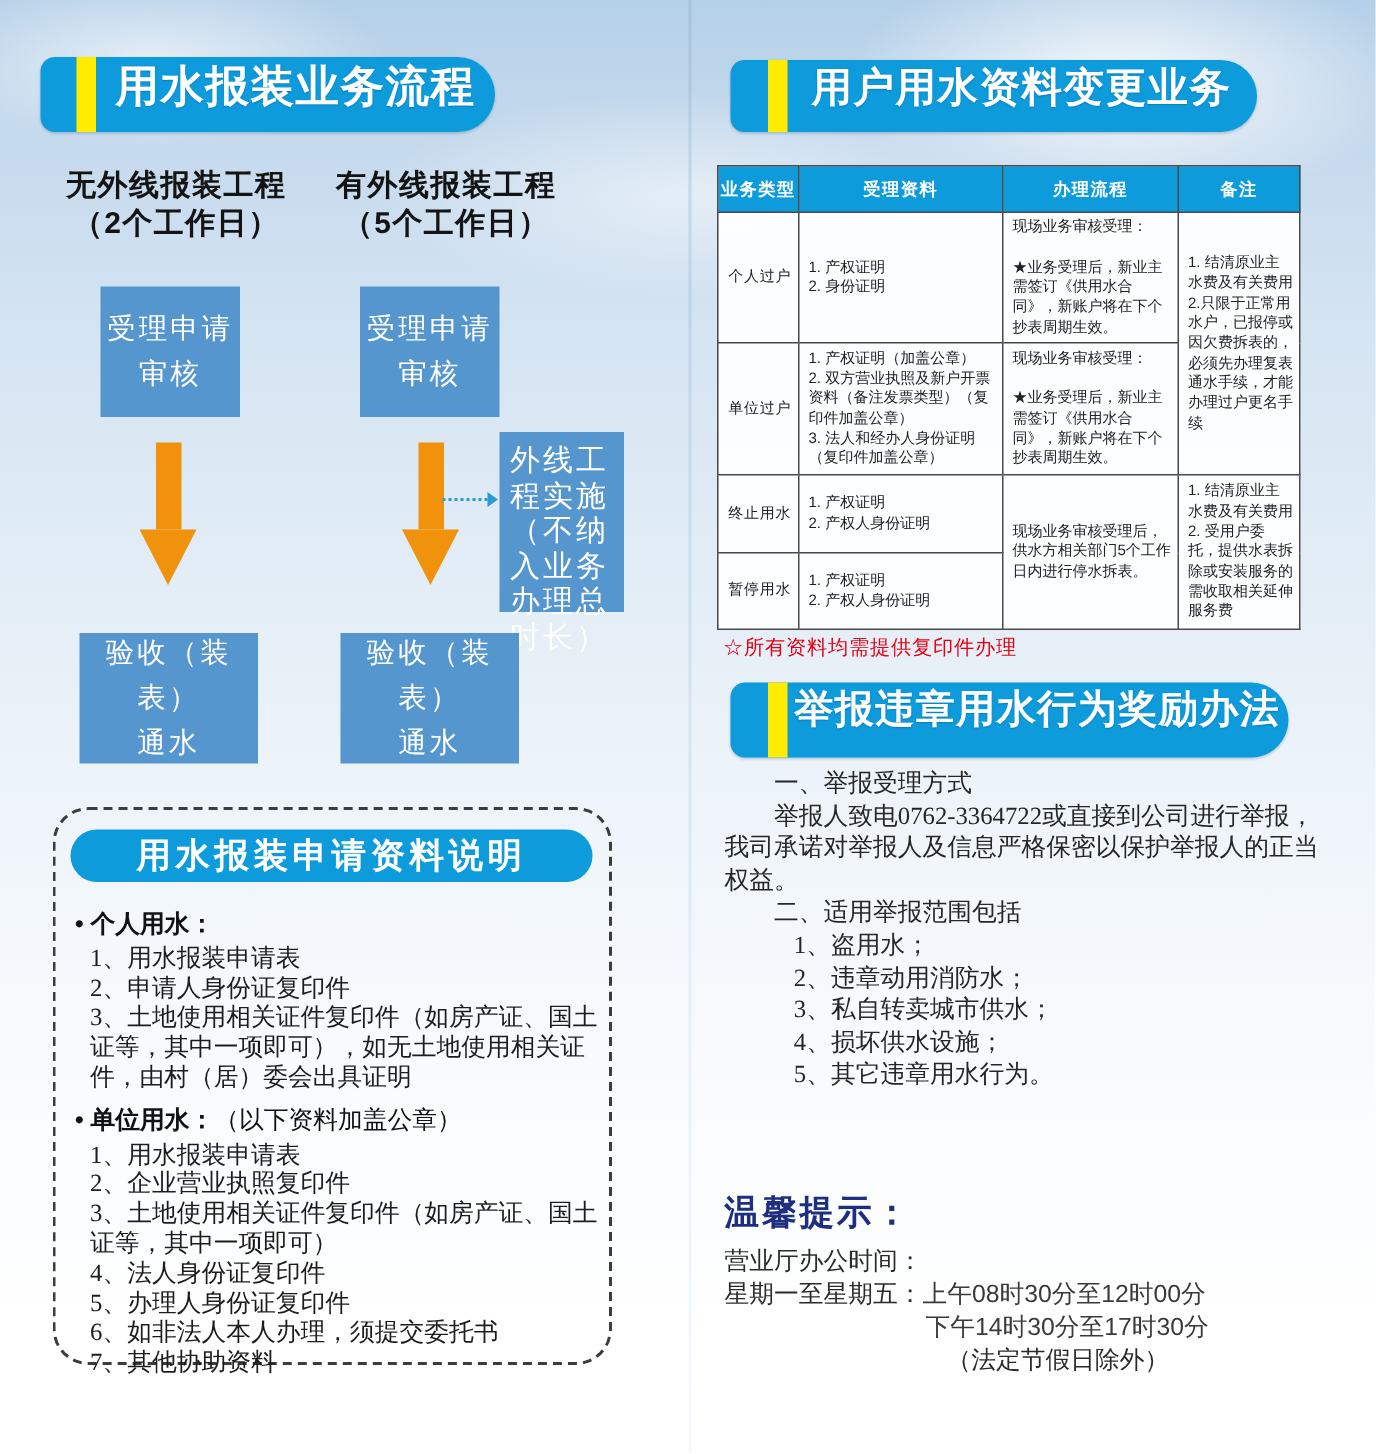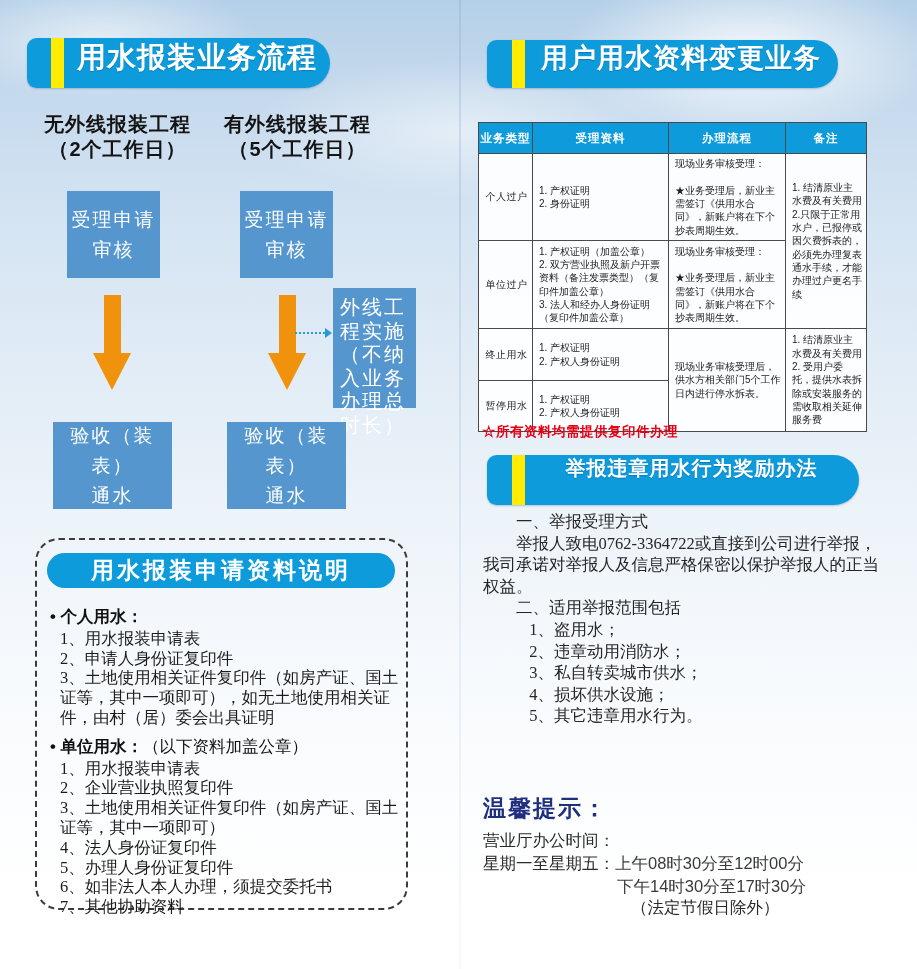--- a/index.html
+++ b/index.html
@@ -32,29 +32,29 @@
 
   
   .materials{position:absolute;left:35px;top:538px;width:369px;height:368px;border:2px dashed #3c3c3c;border-radius:24px;}
   .materials-pill{position:absolute;left:10px;top:13px;width:348px;height:35px;background:#0d9bdc;border-radius:18px;display:flex;align-items:center;justify-content:center;color:#fff;font-weight:bold;font-size:23px;letter-spacing:3px;}
   .materials-body{position:absolute;left:13px;top:58px;right:0;font-family:"Liberation Serif",serif;font-size:16.5px;line-height:19.8px;color:#1c1c1c;}
   .mat-heading{font-family:"Liberation Sans",sans-serif;font-weight:bold;font-size:16.5px;margin-top:9px;margin-bottom:2px;color:#111;}
   .mat-heading .suffix{font-family:"Liberation Serif",serif;font-weight:normal;}
   .mat-item{margin:0 0 0 10px;}
 
   
-  table.biz{position:absolute;left:478px;top:122px;width:388px;border-collapse:collapse;table-layout:fixed;}
+  table.biz{position:absolute;left:478px;top:110px;width:388px;border-collapse:collapse;table-layout:fixed;}
   table.biz th,table.biz td{border:1px solid #4a4a4a;}
   table.biz th{background:#0d9bdc;color:#fff;font-weight:bold;font-size:11.5px;height:28px;letter-spacing:1px;}
   table.biz td{background:rgba(253,254,255,.96);font-size:10px;line-height:13.3px;padding:3px 4px 3px 6px;vertical-align:middle;white-space:pre-line;}
   td.tcell{text-align:center;font-size:11px;padding:2px;letter-spacing:.5px;}
   td.ptop{vertical-align:top;}
   td.pmid{font-size:10.5px;line-height:14.5px;}
 
-  .red-note{position:absolute;left:482px;top:423px;color:#e60012;font-weight:bold;font-size:13.5px;letter-spacing:.5px;}
+  .red-note{position:absolute;left:482px;top:423px;color:#e60012;font-weight:normal;font-size:13.5px;letter-spacing:.5px;}
 
   
   .reward-body{position:absolute;left:483px;top:511px;width:397px;font-family:"Liberation Serif",serif;font-size:16.5px;line-height:21.6px;color:#262626;}
   .reward-body p{margin:0;text-indent:2em;}
   .reward-item{margin-left:2.8em;}
 
   
   .tips-title{position:absolute;left:483px;top:793px;color:#1f2f80;font-weight:bold;font-size:23px;letter-spacing:2px;}
   .tips-body{position:absolute;left:483px;top:830px;width:400px;font-family:"Liberation Serif",serif;font-size:16.5px;line-height:22px;color:#2a2a2a;}
   .time-val{font-family:"Liberation Sans",sans-serif;color:#3a3a3a;}
@@ -186,21 +186,21 @@
         <td>1. 产权证明
 2. 产权人身份证明</td>
       </tr>
     </tbody>
   </table>
 
   <div class="red-note">☆所有资料均需提供复印件办理</div>
 
   <div class="pill" style="left:487px;top:455px;width:372px;height:50px;">
     <span class="stripe" style="left:25px;"></span>
-    <span class="pill-text" style="font-size:20px;">举报违章用水行为奖励办法</span>
+    <span class="pill-text" style="font-size:26px;">举报违章用水行为奖励办法</span>
   </div>
 
   <div class="reward-body">
     <p>一、举报受理方式</p>
     <p>举报人致电0762-3364722或直接到公司进行举报，我司承诺对举报人及信息严格保密以保护举报人的正当权益。</p>
     <p>二、适用举报范围包括</p>
     <div class="reward-item">1、盗用水；</div>
     <div class="reward-item">2、违章动用消防水；</div>
     <div class="reward-item">3、私自转卖城市供水；</div>
     <div class="reward-item">4、损坏供水设施；</div>

